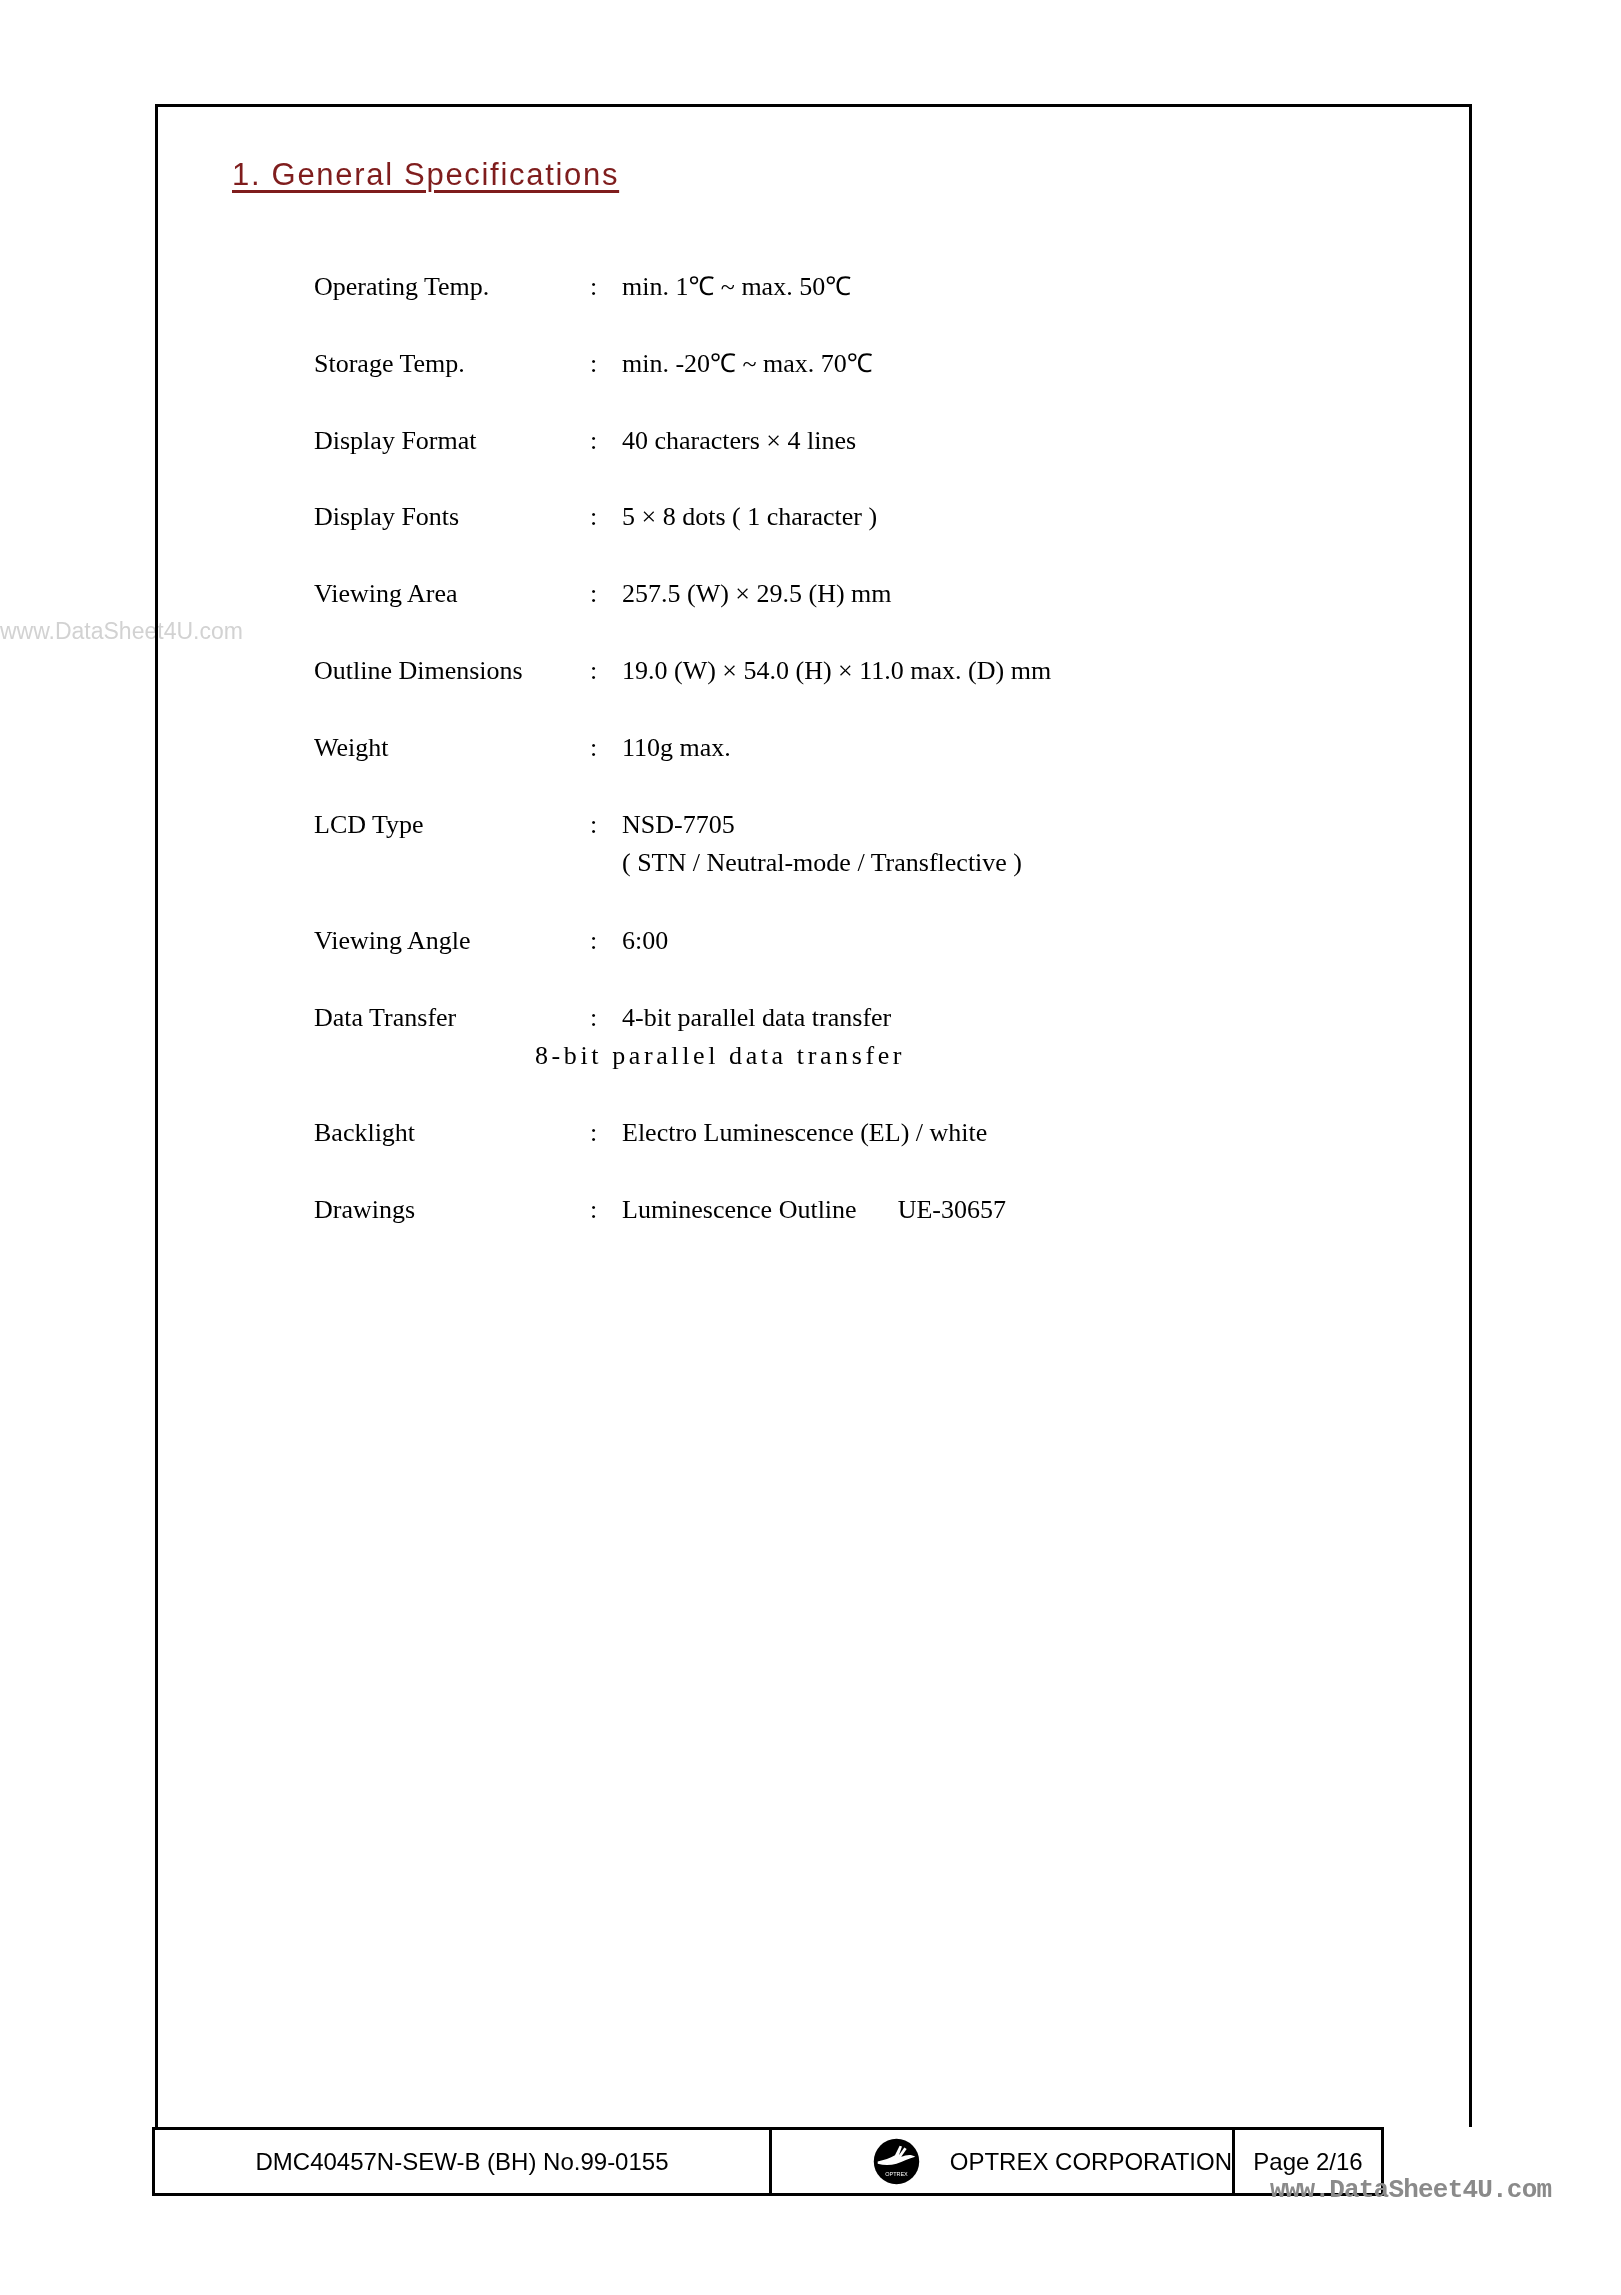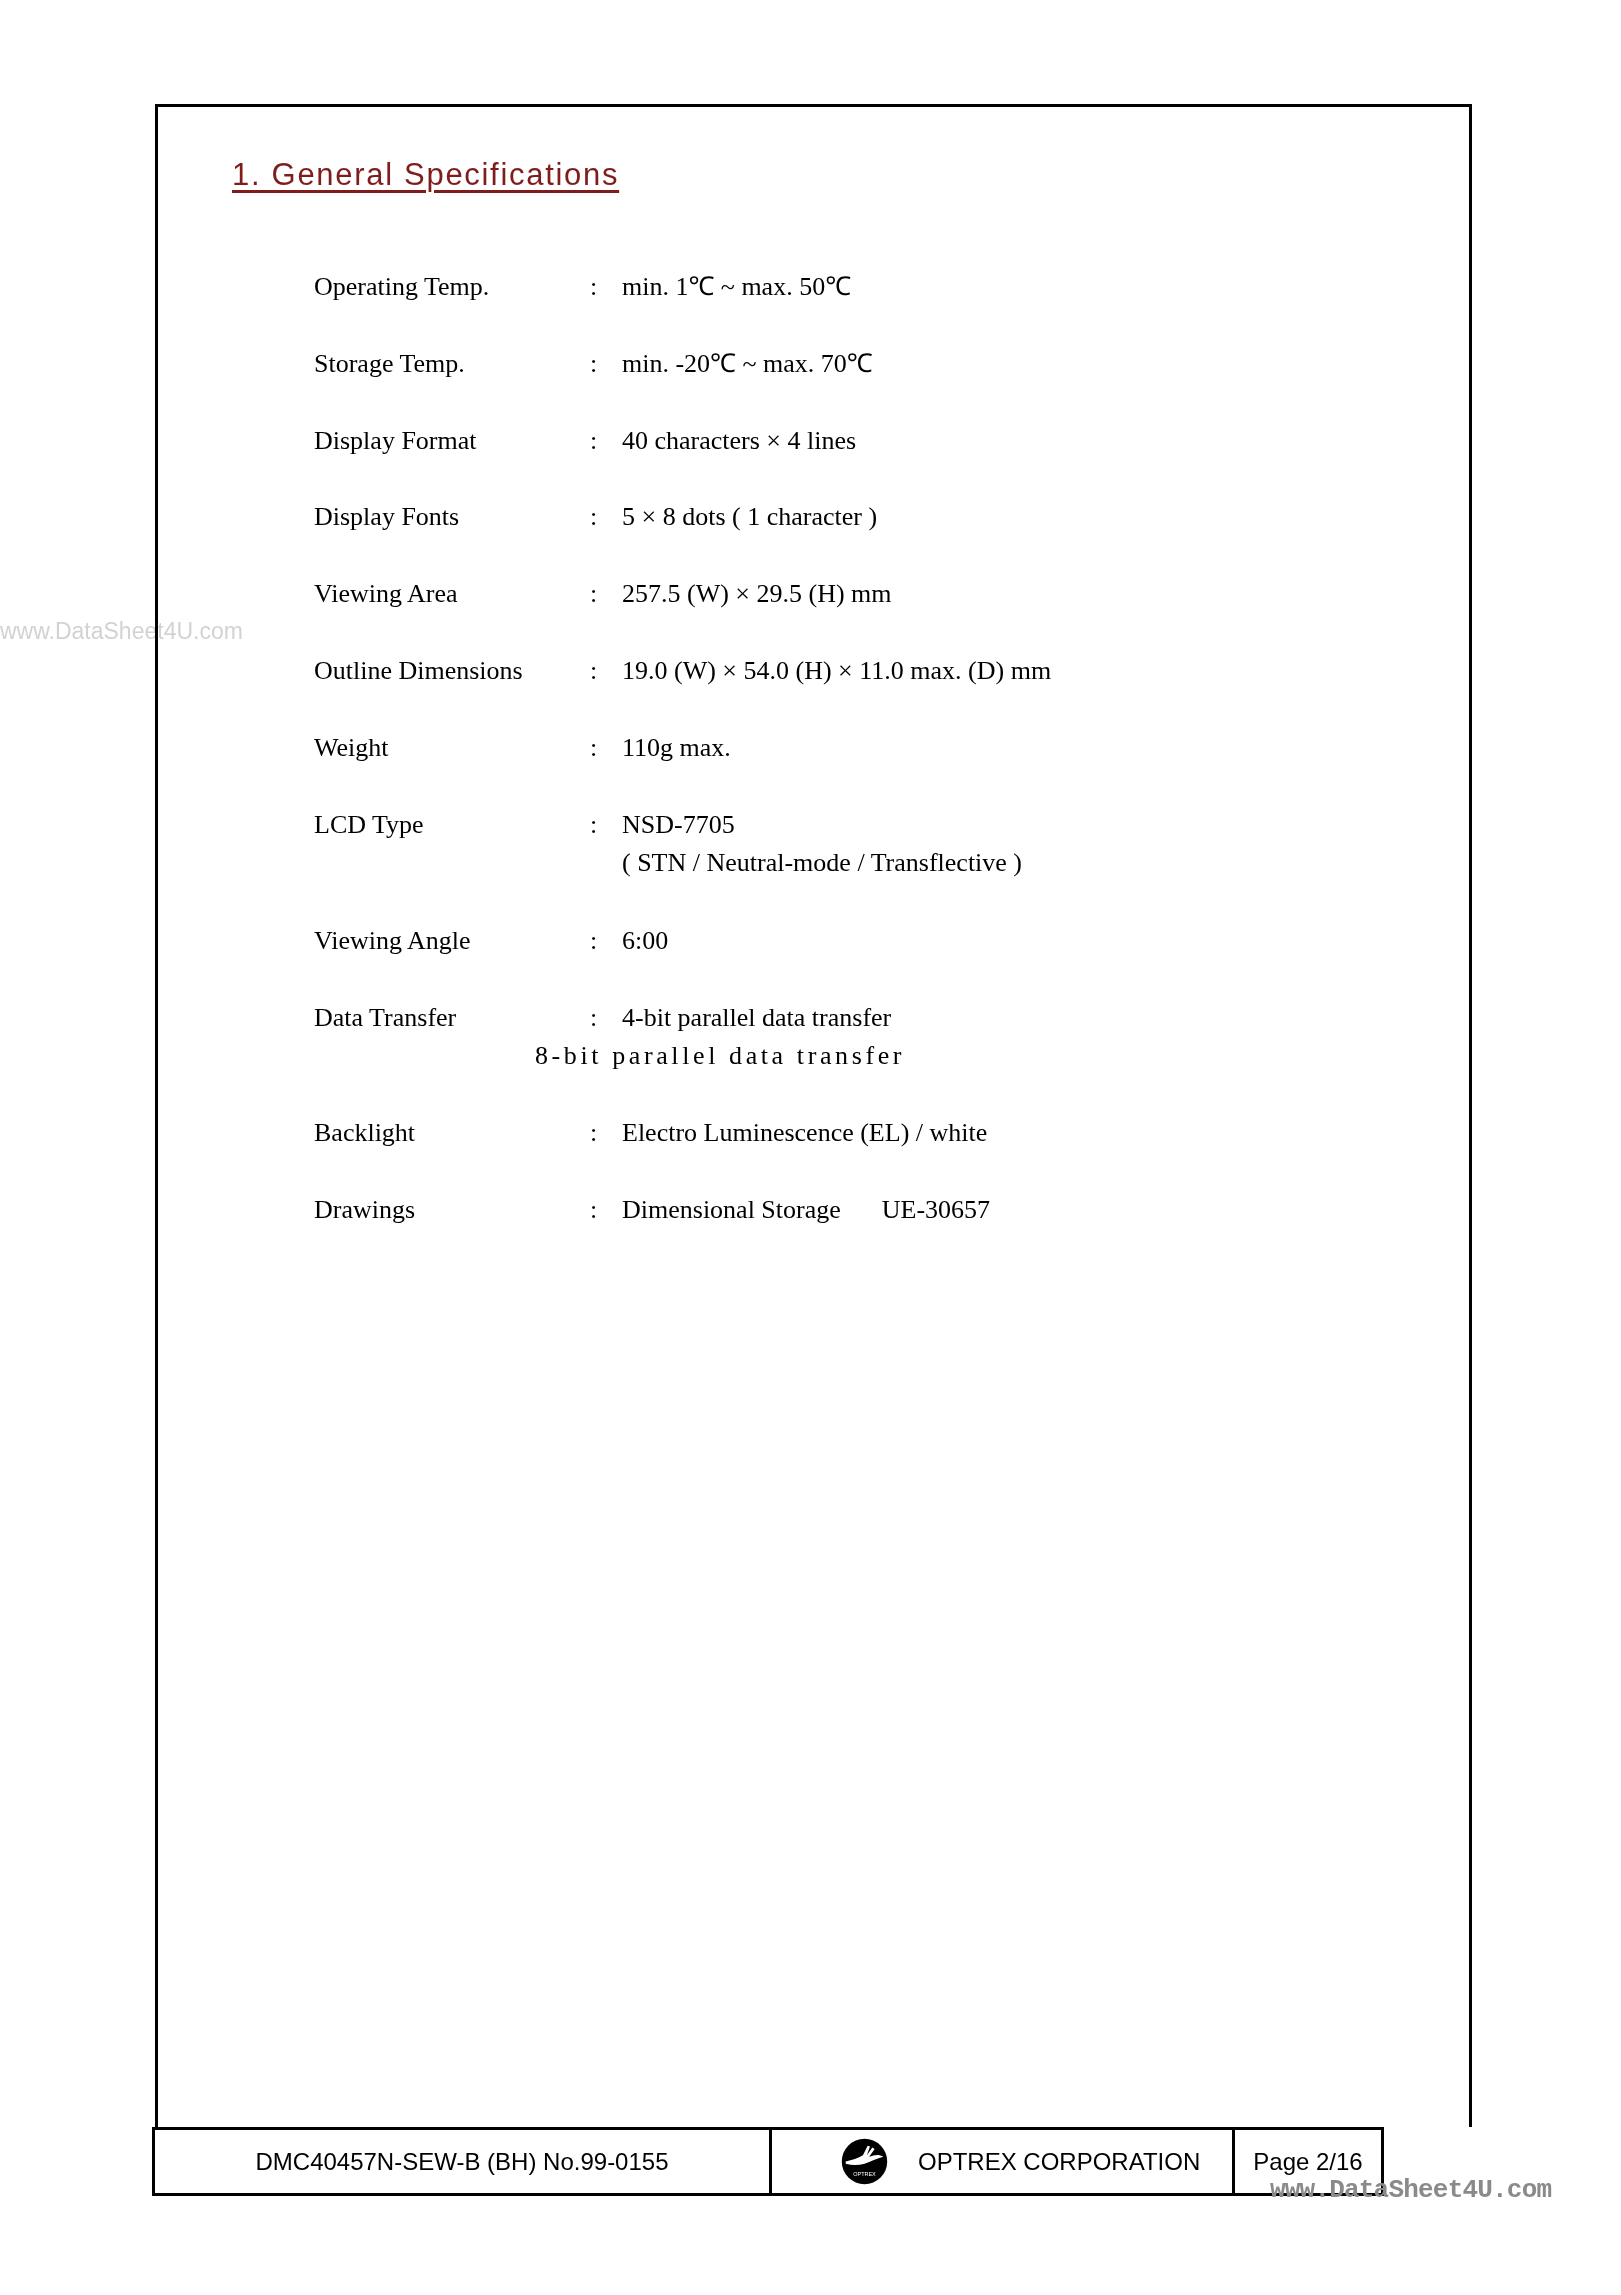--- a/index.html
+++ b/index.html
@@ -30,21 +30,21 @@
   .footer {
     position: absolute; left: 152px; top: 2127px; width: 1232px; height: 69px;
     border: 3.9px solid #000; box-sizing: border-box; display: flex;
   }
   .footer-cell {
     height: 100%; display: flex; align-items: center; justify-content: center;
     font-family: "Liberation Sans", sans-serif; font-size: 24px; color: #000;
     box-sizing: border-box; white-space: nowrap;
   }
   .fc-doc { width: 617px; border-right: 3.9px solid #000; }
-  .fc-corp { width: 463px; border-right: 3.9px solid #000; justify-content: flex-start; padding-left: 69px; }
+  .fc-corp { width: 463px; border-right: 3.9px solid #000; justify-content: flex-end; padding-left: 69px; }
   .fc-page { flex: 1; }
   .logo { width: 47px; height: 47px; margin-right: 30px; flex: none; }
   .wm-left {
     position: absolute; left: 0; top: 618px;
     font-family: "Liberation Sans", sans-serif; font-size: 23px; color: #d2d2d2; white-space: nowrap;
   }
   .wm-right {
     position: absolute; left: 1270px; top: 2175px;
     font-family: "Liberation Mono", monospace; font-weight: bold; font-size: 26px;
     color: #8a8a8a; white-space: nowrap; letter-spacing: -0.8px;
@@ -112,21 +112,21 @@
   <span class="spec-extra">8-bit parallel data transfer</span>
 </div>
 <div class="spec-row" style="top:1115px">
   <span class="spec-label">Backlight</span>
   <span class="spec-colon">:</span>
   <span class="spec-value">Electro Luminescence (EL) / white</span>
 </div>
 <div class="spec-row" style="top:1192px">
   <span class="spec-label">Drawings</span>
   <span class="spec-colon">:</span>
-  <span class="spec-value"><span>Dimensional Storage</span><span class="ue">UE-30657</span></span>
+  <span class="spec-value"><span>Luminescence Outline</span><span class="ue">UE-30657</span></span>
 </div>
 
 <div class="footer">
   <div class="footer-cell fc-doc">DMC40457N-SEW-B  (BH)  No.99-0155</div>
   <div class="footer-cell fc-corp">
     <svg class="logo" viewBox="0 0 60 60" style="font-size:31px">
       <circle cx="30" cy="30" r="29" fill="#000"></circle>
       <path d="M6 30 C14 28 22 26 28 22 L34 10 L37 11 L33 22 L40 12 L43 14 L36 24 C42 22 48 20 54 24 C46 26 38 30 30 33 C22 35 14 35 6 33 Z" fill="#fff"></path>
       <text x="30" y="48" text-anchor="middle" font-family="Liberation Sans, sans-serif" font-size="7" fill="#fff">OPTREX</text>
     </svg>

